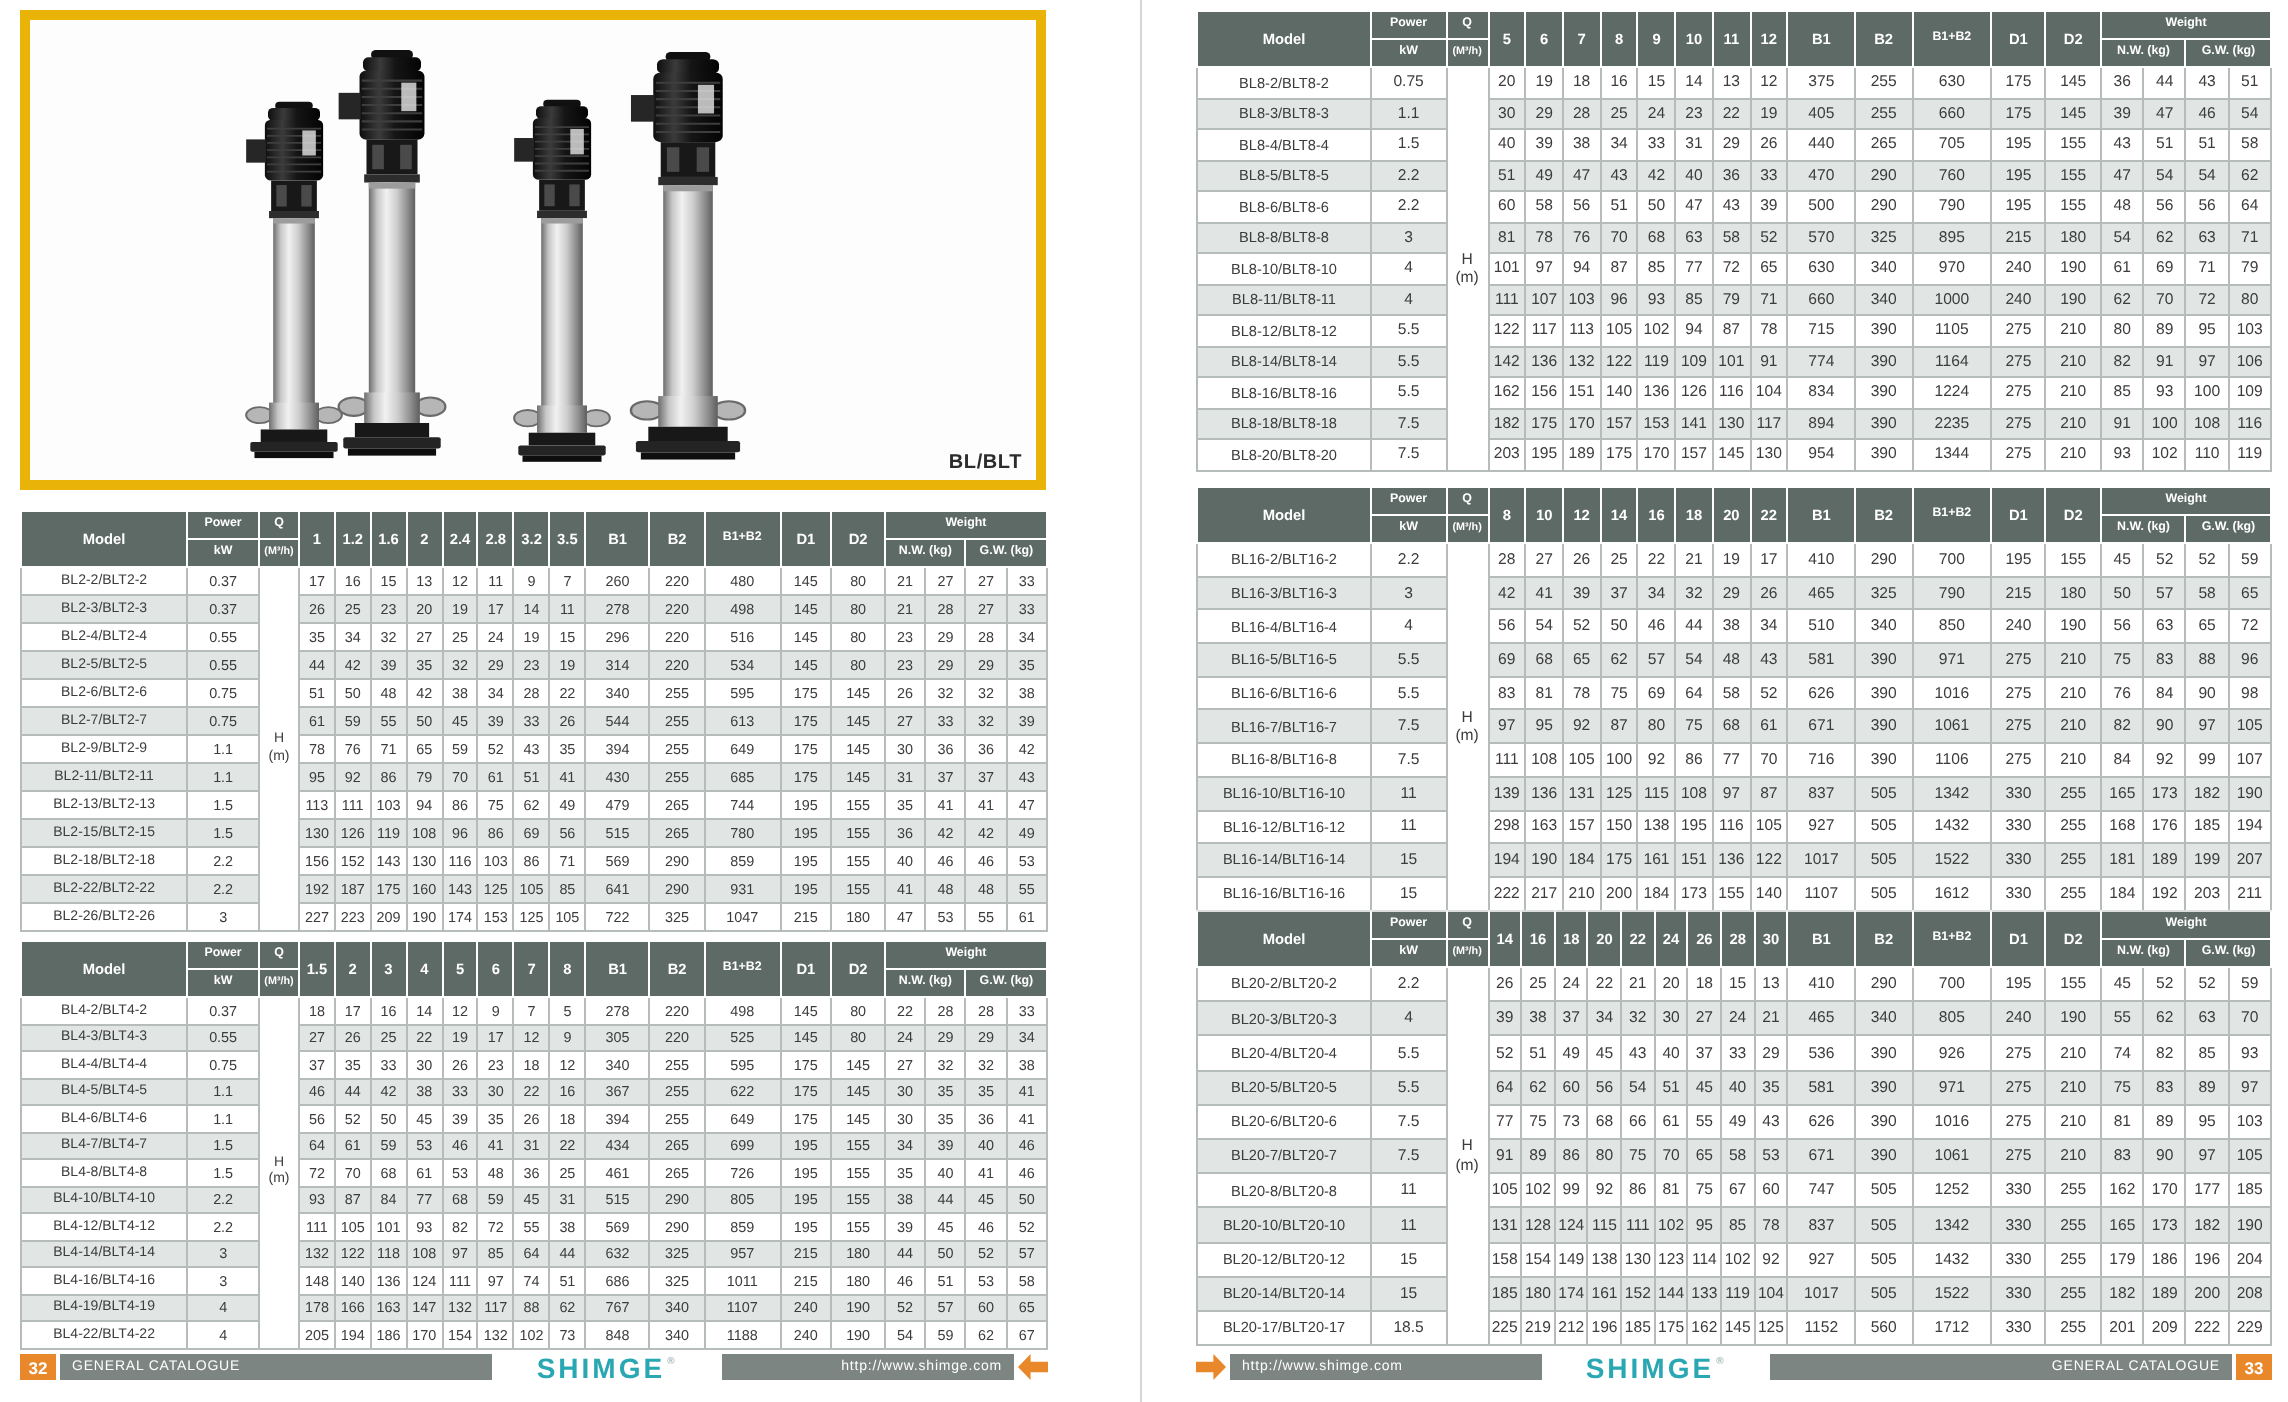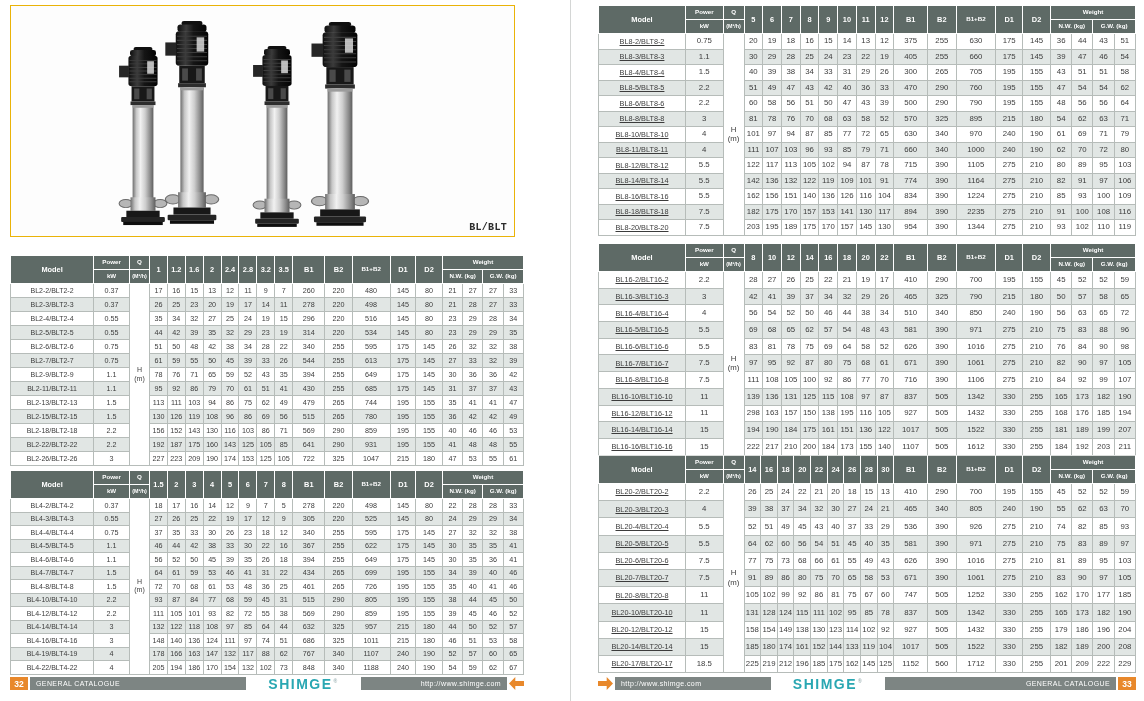--- a/index.html
+++ b/index.html
@@ -2,21 +2,21 @@
 <html><head>
 <meta charset="utf-8">
 <style>
   html,body{margin:0;padding:0;}
   body{width:1144px;height:701px;position:relative;background:#fff;overflow:hidden;
        font-family:"Liberation Sans",sans-serif;}
   .page-divider{position:absolute;left:570px;top:0;width:1px;height:701px;background:#d4d6d5;}
 
   
   #image-box{position:absolute;left:10px;top:5px;width:503px;height:230px;
-             border:1px solid #eab308;background:#fdfdfd;font-family:Liberation Mono, monospace;}
+             border:5px solid #eab308;background:#fdfdfd;}
   .product-label{position:absolute;right:7px;bottom:3px;font-size:10px;font-weight:bold;color:#2c2c2c;letter-spacing:.3px;}
 
   
   .tbl{position:absolute;}
   #tbl-bl2{left:10px;top:255px;width:514px;}
   #tbl-bl4{left:10px;top:470px;width:514px;}
   #tbl-bl8{left:598px;top:5px;width:538px;}
   #tbl-bl16{left:598px;top:243px;width:538px;}
   #tbl-bl20{left:598px;top:455px;width:538px;}
   .pump-table{width:100%;border-collapse:collapse;table-layout:fixed;border:1px solid #87918d;}
@@ -30,21 +30,21 @@
   .pump-table td.model{font-size:7px;}
   .pump-table td.qcell{background:#fff;font-size:7px;line-height:1.25;}
   .pump-table tbody tr:nth-child(even) td{background:#e1e6e4;}
   .pump-table tbody tr:nth-child(even) td.qcell{background:#fff;}
   #tbl-bl2 tbody tr{height:14px;}
   #tbl-bl4 tbody tr{height:13.5px;}
   #tbl-bl8 tbody tr{height:15.5px;}
   #tbl-bl16 tbody tr{height:16.7px;}
   #tbl-bl20 tbody tr{height:17.2px;}
   .tbl.right td{font-size:7.8px;}
-  .tbl.right td.model{font-size:7.3px;text-decoration:underline;}
+  .tbl.right td.model{font-size:7.3px;}
 
   
   .footer{position:absolute;top:677px;height:13px;display:flex;align-items:stretch;}
   #footer-left{left:10px;width:514px;}
   #footer-right{left:598px;width:538px;}
   .page-badge{background:#e8882b;color:#fff;font-size:8.5px;font-weight:bold;width:18px;
               display:flex;align-items:center;justify-content:center;flex:none;}
   .fbar{background:#7d8583;color:#fff;font-size:7px;display:flex;align-items:center;letter-spacing:.4px;min-width:0;}
   .fbar.cat{flex:1.5;padding-left:6px;margin-left:2px;}
   .fbar.url{flex:1;justify-content:flex-end;padding-right:6px;margin-right:2px;}
@@ -874,21 +874,21 @@
           <td class="model">BL8-4/BLT8-4</td>
           <td>1.5</td>
           <td>40</td>
           <td>39</td>
           <td>38</td>
           <td>34</td>
           <td>33</td>
           <td>31</td>
           <td>29</td>
           <td>26</td>
-          <td>300</td>
+          <td>440</td>
           <td>265</td>
           <td>705</td>
           <td>195</td>
           <td>155</td>
           <td>43</td>
           <td>51</td>
           <td>51</td>
           <td>58</td>
         </tr>
         <tr>

